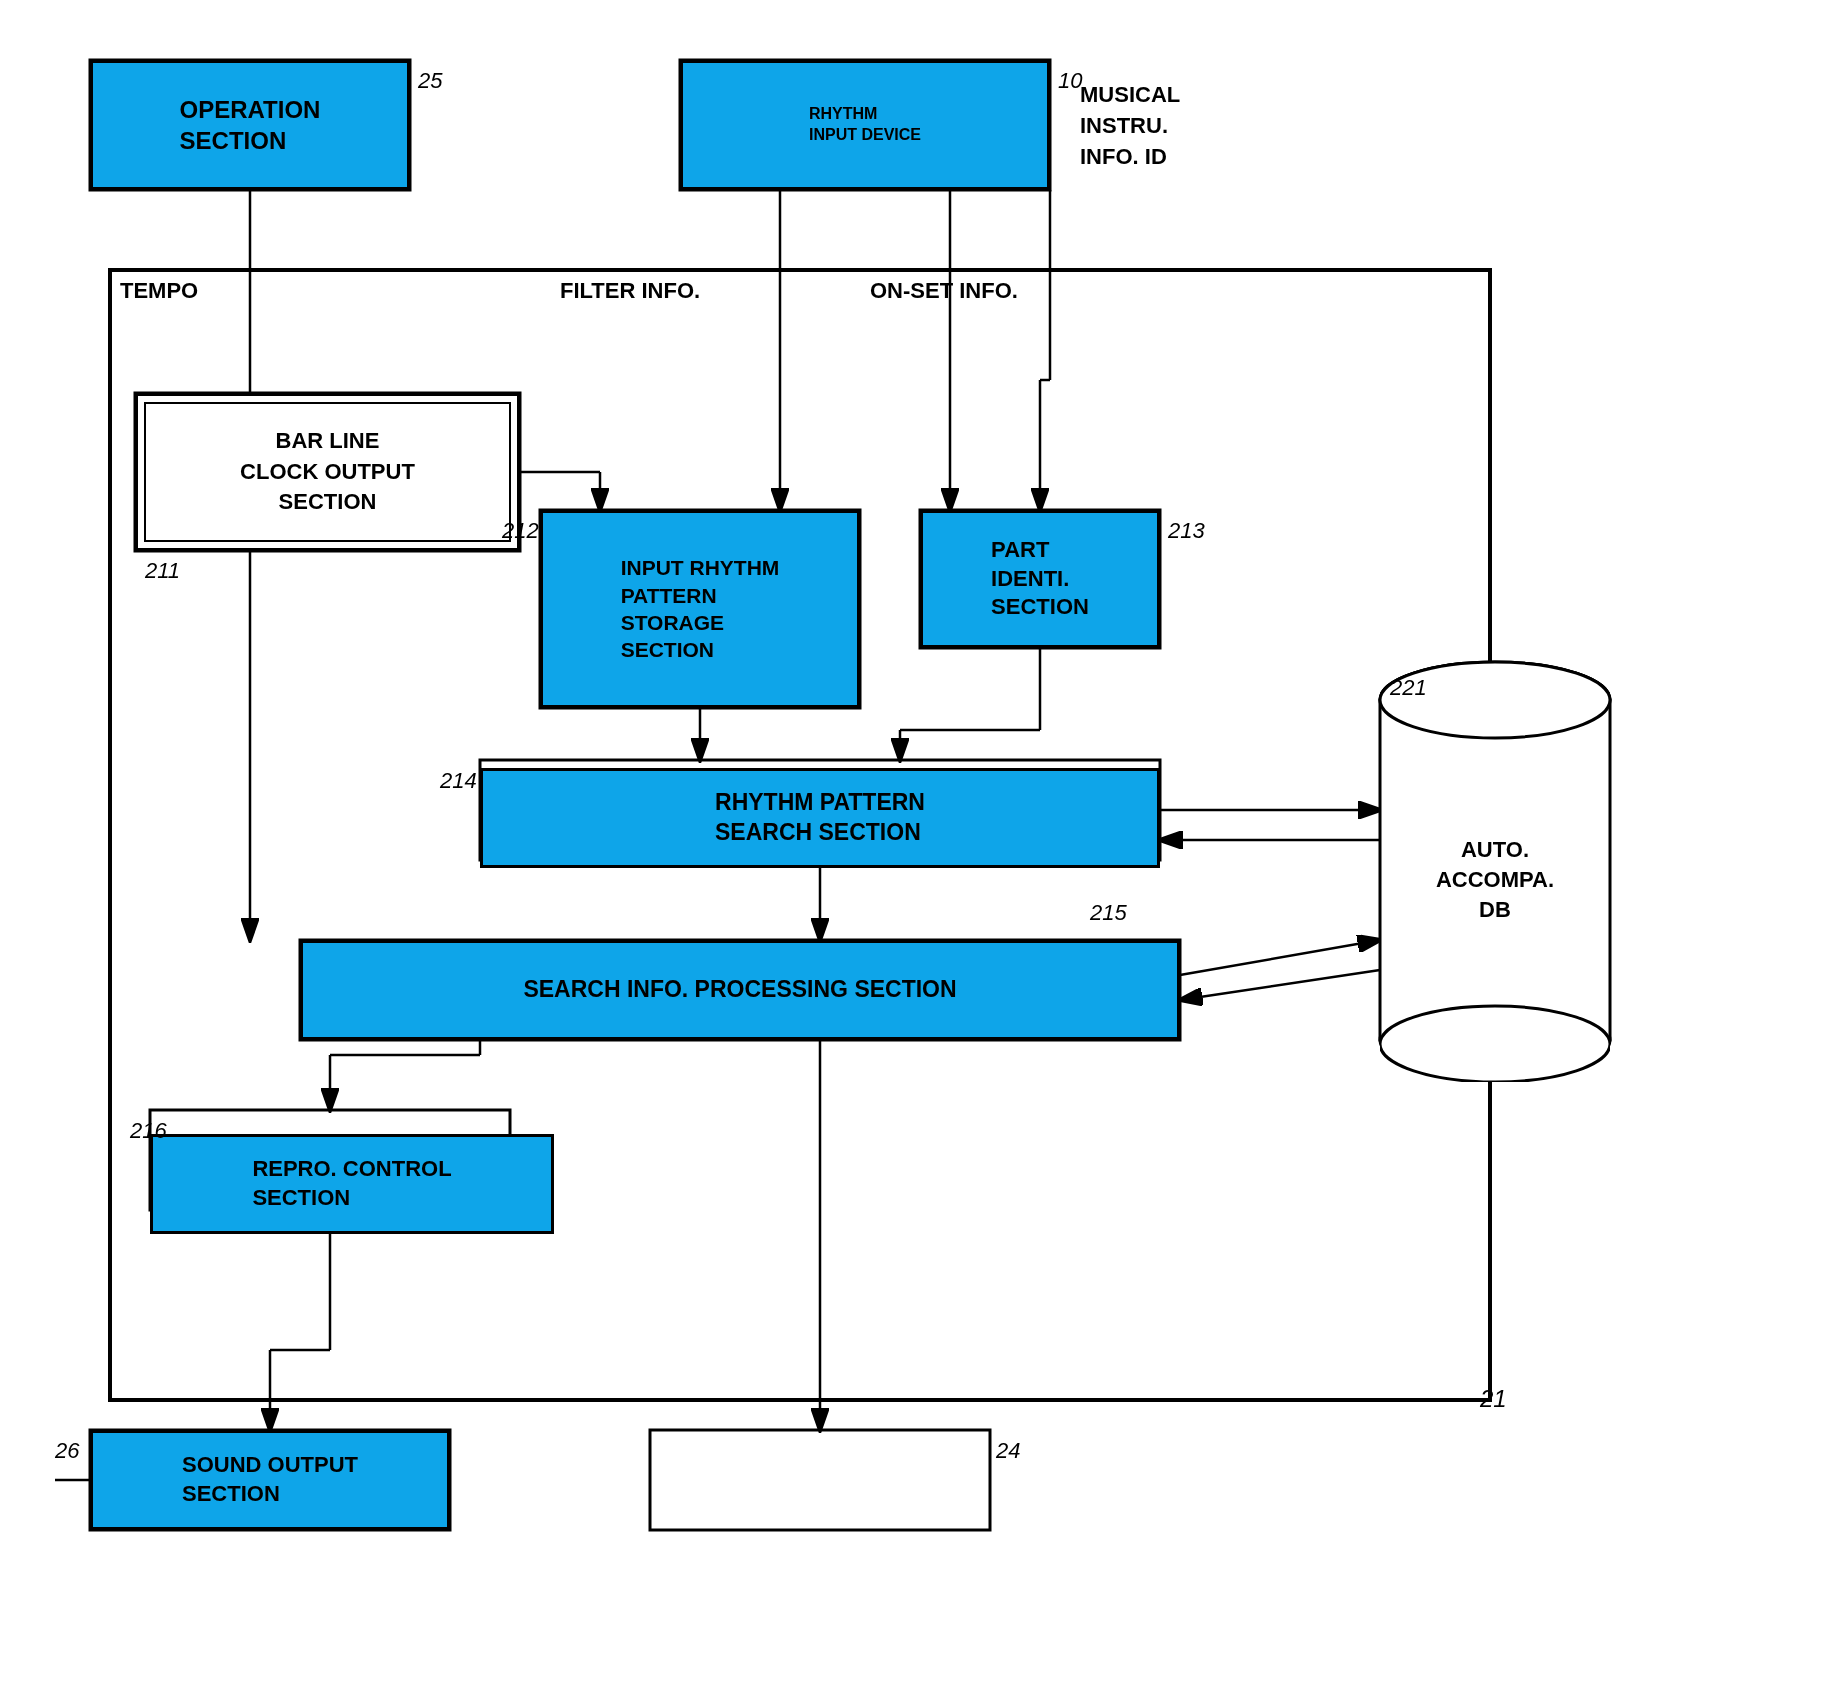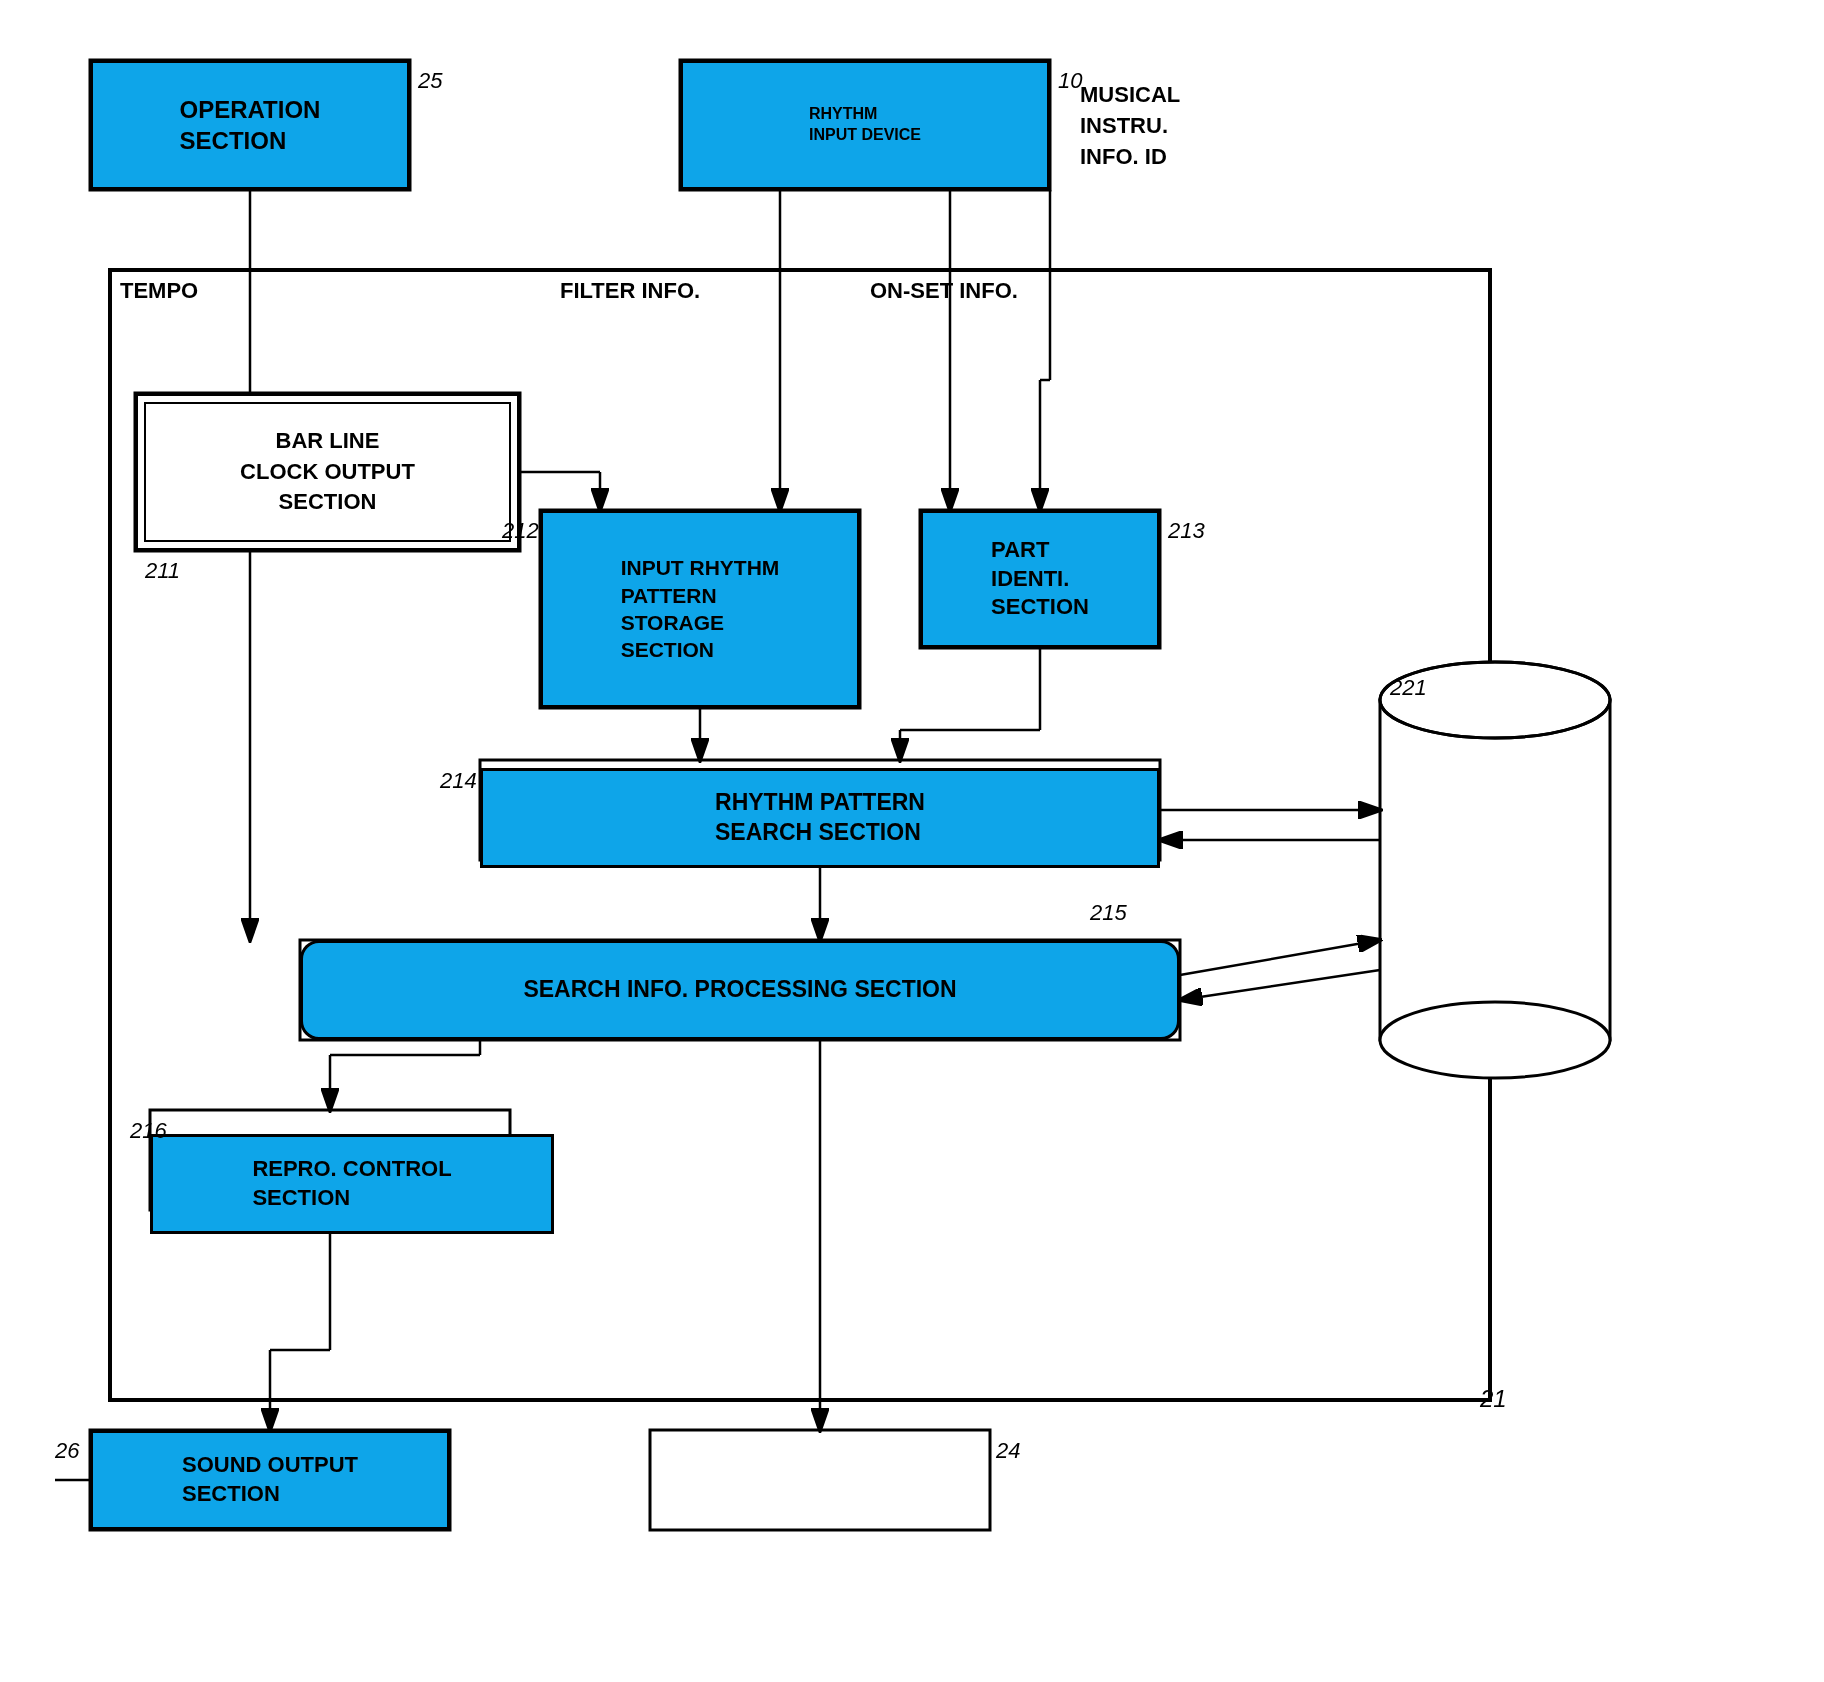--- a/index.html
+++ b/index.html
@@ -184,30 +184,44 @@
   <div class="block" style="left:920px; top:510px; width:240px; height:138px; font-size:22px;">
     <span>PART<br>IDENTI.<br>SECTION</span>
   </div>
   <div class="ref-num" style="left:1168px; top:518px;font-style:italic;">213</div>
 
   <div class="block" style="left:480px; top:768px; width:680px; height:100px; font-size:23px;">
     <span>RHYTHM PATTERN<br>SEARCH SECTION</span>
   </div>
   <div class="ref-num" style="left:440px; top:768px;">214</div>
 
-  <div class="block" style="left:300px; top:940px; width:880px; height:100px; font-size:23px;border-radius:19px;">
+  <div class="block" style="left:300px; top:940px; width:880px; height:100px; font-size:23px;">
     <span>SEARCH INFO. PROCESSING SECTION</span>
   </div>
   <div class="ref-num" style="left:1090px; top:900px;">215</div>
 
   <div class="block" style="left:150px; top:1110px; width:404px; height:100px; font-size:22px;margin-top:24px;">
     <span>REPRO. CONTROL<br>SECTION</span>
   </div>
   <div class="ref-num" style="left:130px; top:1118px;">216</div>
 
+  <div style="position:absolute; left:1380px; top:662px; width:230px; height:420px;">
+    <svg width="230" height="420" viewBox="0 0 230 420">
+
+      <rect x="0" y="38" width="230" height="344" fill="white" stroke="#000" stroke-width="3"></rect>
+
+      <ellipse cx="115" cy="382" rx="115" ry="38" fill="white" stroke="#000" stroke-width="3"></ellipse>
+
+      <ellipse cx="115" cy="38" rx="115" ry="38" fill="white" stroke="#000" stroke-width="3"></ellipse>
+
+      <text x="115" y="195" text-anchor="middle" font-size="22" font-weight="bold" font-family="Arial">AUTO.</text>
+      <text x="115" y="225" text-anchor="middle" font-size="22" font-weight="bold" font-family="Arial">ACCOMPA.</text>
+      <text x="115" y="255" text-anchor="middle" font-size="22" font-weight="bold" font-family="Arial">DB</text>
+    </svg>
+  </div>
   <div class="ref-num" style="left:1390px; top:655px;margin-top:20px;">221</div>
 
   <div class="block" style="left:90px; top:1430px; width:360px; height:100px; font-size:22px;">
     <span>SOUND OUTPUT<br>SECTION</span>
   </div>
   <div class="ref-num" style="left:55px; top:1438px;">26</div>
 
   <div class="ref-num" style="left:996px; top:1438px;">24</div>
 
   <div class="ref-num" style="left:1480px; top:1385px; font-size:24px;">21</div>

